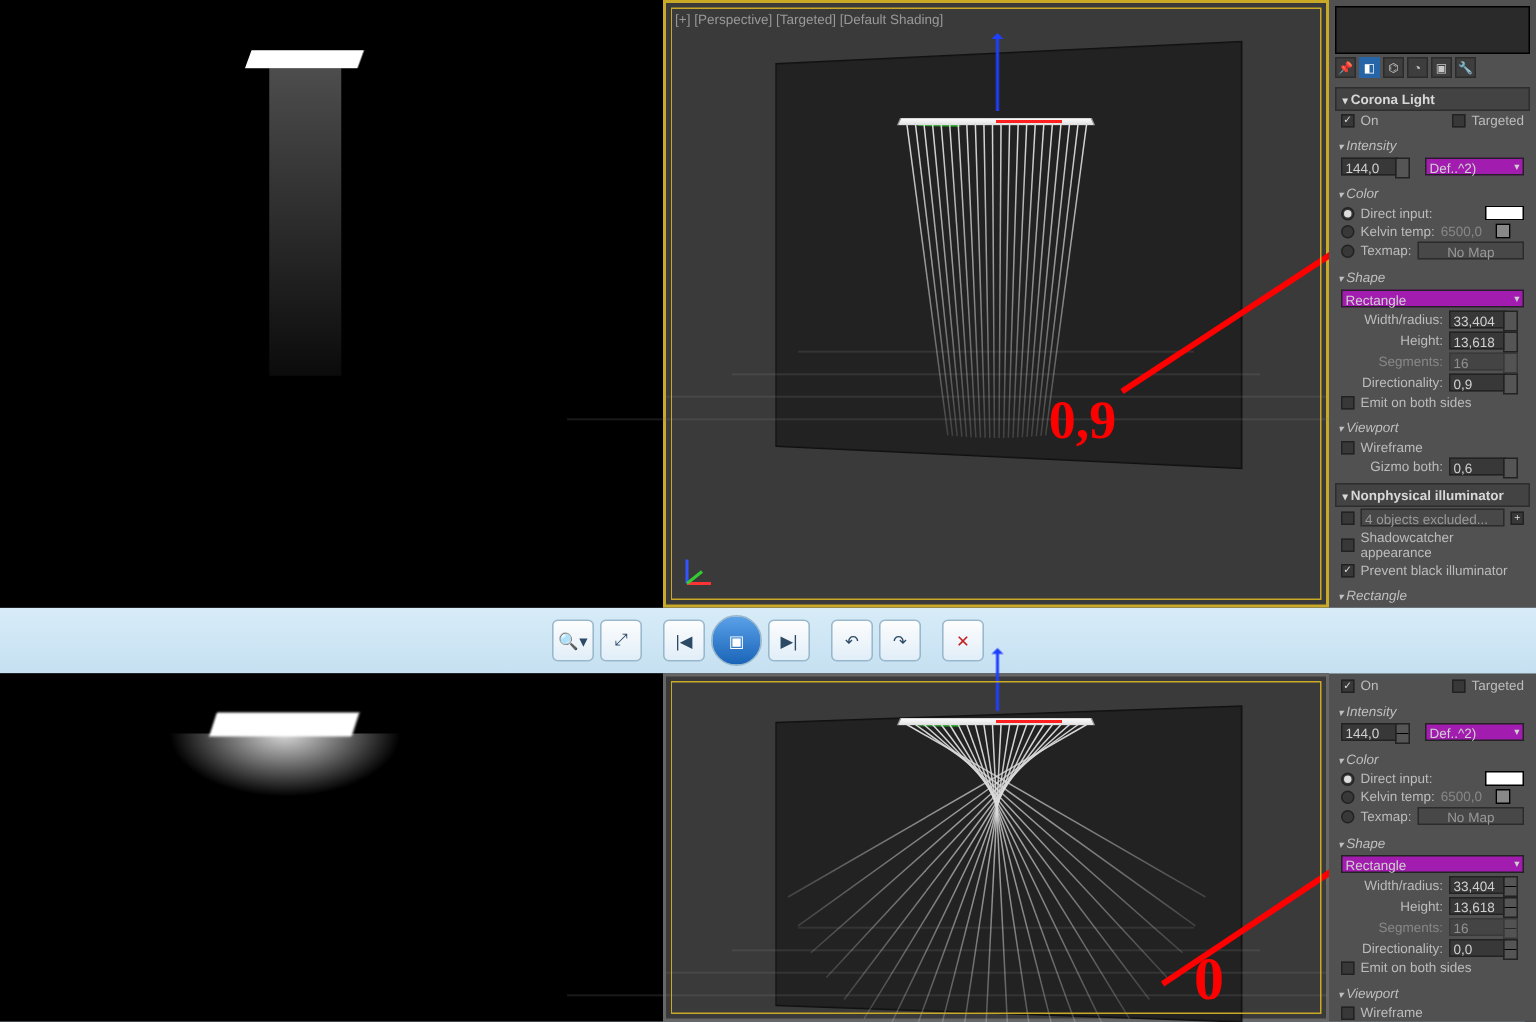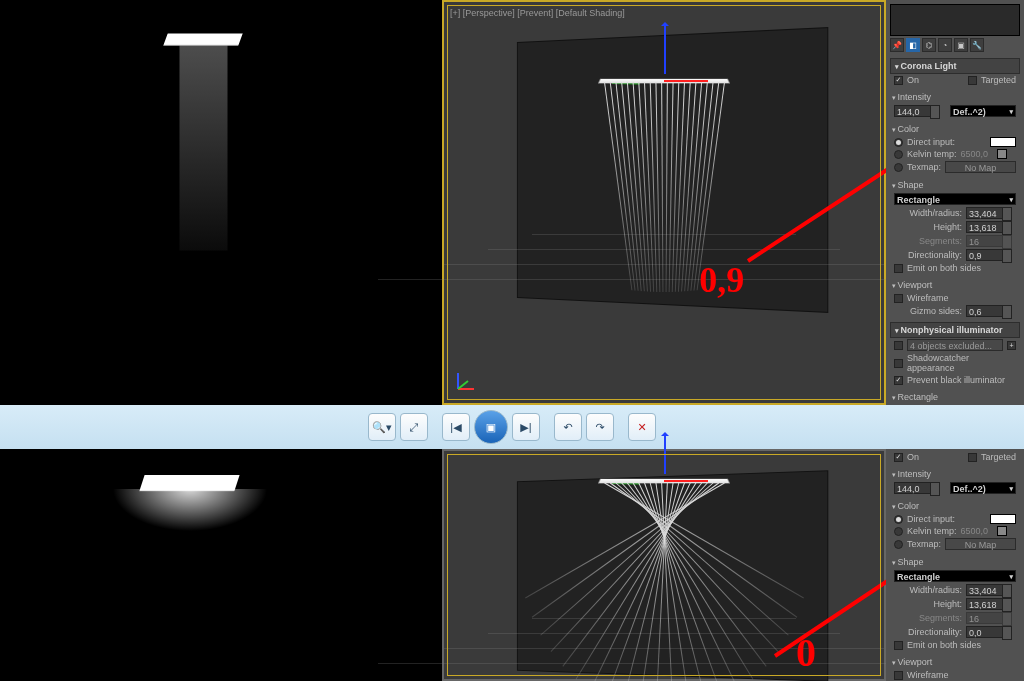--- a/index.html
+++ b/index.html
@@ -18,26 +18,26 @@
   .vp .label { position:absolute; top:6px; left:6px; font-size:9px; color:#999; }
   .vp-inner{position:absolute;inset:0;}
   .axis-cube{position:absolute;bottom:10px;left:10px;width:24px;height:24px;}
   .props-panel { width:138px; background:#515151; padding:4px 4px 4px 4px; font-size:9px; color:#c8c8c8; overflow:hidden; position:relative;}
   .props-top { height:32px; background:#2a2a2a; border:1px solid #000; margin-bottom:2px;}
   .tabs-row{display:flex;gap:2px;margin-bottom:6px; align-items:center;}
   .tabs-row .ic{width:14px;height:14px;background:#3e3e3e;border:1px solid #2b2b2b;display:flex;align-items:center;justify-content:center;font-size:8px;}
   .tabs-row .ic.active{background:#2666a8;border-color:#2666a8;color:#fff;}
   .rollout-hd{background:#434343;border:1px solid #2d2d2d;padding:2px 4px;font-size:9px;color:#d8d8d8;font-weight:bold;margin-top:4px;}
   .rollout-hd::before{content:"▾ ";font-size:7px;}
-  .rollout-hd.sub{background:none;border:none;font-weight:normal;color:#bfbfbf;padding:2px 2px;}
+  .rollout-hd.sub{background:none;border:none;font-weight:normal;color:#bfbfbf;padding:2px 2px;font-style:italic;}
   .field-row{display:flex;align-items:center;padding:1px 4px;gap:4px;white-space:nowrap;}
   .field-row label{flex:1;font-size:9px;color:#bcbcbc;text-align:right;}
   .field-row .val{width:38px;background:#383838;border:1px solid #222;color:#d0d0d0;font-size:9px;padding:0 2px;height:12px;line-height:12px;position:relative;}
   .field-row .val.spin::after{content:"";position:absolute;right:-9px;top:-1px;width:8px;height:12px;background:linear-gradient(#555 49%,#000 50%,#555 51%);border:1px solid #222;}
-  .field-row .dd{flex:1;background:#000000;border:1px solid #222;color:#d0d0d0;font-size:9px;padding:0 2px;height:12px;line-height:12px;position:relative;font-weight:bold;}
+  .field-row .dd{flex:1;background:#a21caf;border:1px solid #222;color:#d0d0d0;font-size:9px;padding:0 2px;height:12px;line-height:12px;position:relative;}
   .field-row .dd::after{content:"▾";position:absolute;right:2px;top:0;font-size:7px;}
   .ck{width:9px;height:9px;border:1px solid #222;background:#383838;display:inline-flex;align-items:center;justify-content:center;font-size:7px;color:#ddd;flex-shrink:0;}
   .radio{width:9px;height:9px;border:1px solid #222;border-radius:50%;background:#383838;display:inline-block;position:relative;flex-shrink:0;}
   .radio.on::after{content:"";position:absolute;inset:1px;border-radius:50%;background:#ddd;}
   .swatch{width:26px;height:10px;background:#fff;border:1px solid #000;display:inline-block;}
   .swatch.grey{background:#888;}
   .mapbtn{flex:1;background:#484848;border:1px solid #2b2b2b;color:#999;font-size:9px;text-align:center;height:12px;line-height:12px;}
   .check-row{display:flex;align-items:center;padding:1px 4px;gap:4px;font-size:9px;color:#bcbcbc;}
   .anno { position:absolute; color:#f00; font-family:"Comic Sans MS",cursive; font-weight:bold; pointer-events:none; }
   .anno.arrow svg{overflow:visible;}
@@ -72,21 +72,21 @@
   <div class="viewport-col">
     <div class="vp">
       <div class="vp-inner">
         <div class="render1">
           <div class="rect-light"></div>
           <div class="col"></div>
         </div>
       </div>
     </div>
     <div class="vp persp">
-      <span class="label">[+] [Perspective] [Prevent] [Default Shading]</span>
+      <span class="label">[+] [Perspective] [Targeted] [Default Shading]</span>
       <div class="vp-inner">
         <div class="persp-scene">
             <div class="wall"></div>
           </div>
         <div class="grid-floor">
             <span></span>
             <span></span>
             <span></span>
             <span></span>
           </div>
@@ -207,21 +207,21 @@
     <div class="check-row">
         <span class="ck"></span>
         <span>Emit on both sides</span>
       </div>
     <div class="rollout-hd sub">Viewport</div>
     <div class="check-row">
         <span class="ck"></span>
         <span>Wireframe</span>
       </div>
     <div class="field-row">
-        <label>Gizmo sides:</label>
+        <label>Gizmo both:</label>
         <span class="val spin">0,6</span>
         <span style="width:8px"></span>
       </div>
     <div class="rollout-hd">Nonphysical illuminator</div>
     <div class="check-row">
         <span class="ck"></span>
         <span class="mapbtn" style="text-align:left;padding-left:2px">4 objects excluded...</span>
         <span class="ck">+</span>
       </div>
     <div class="check-row">

